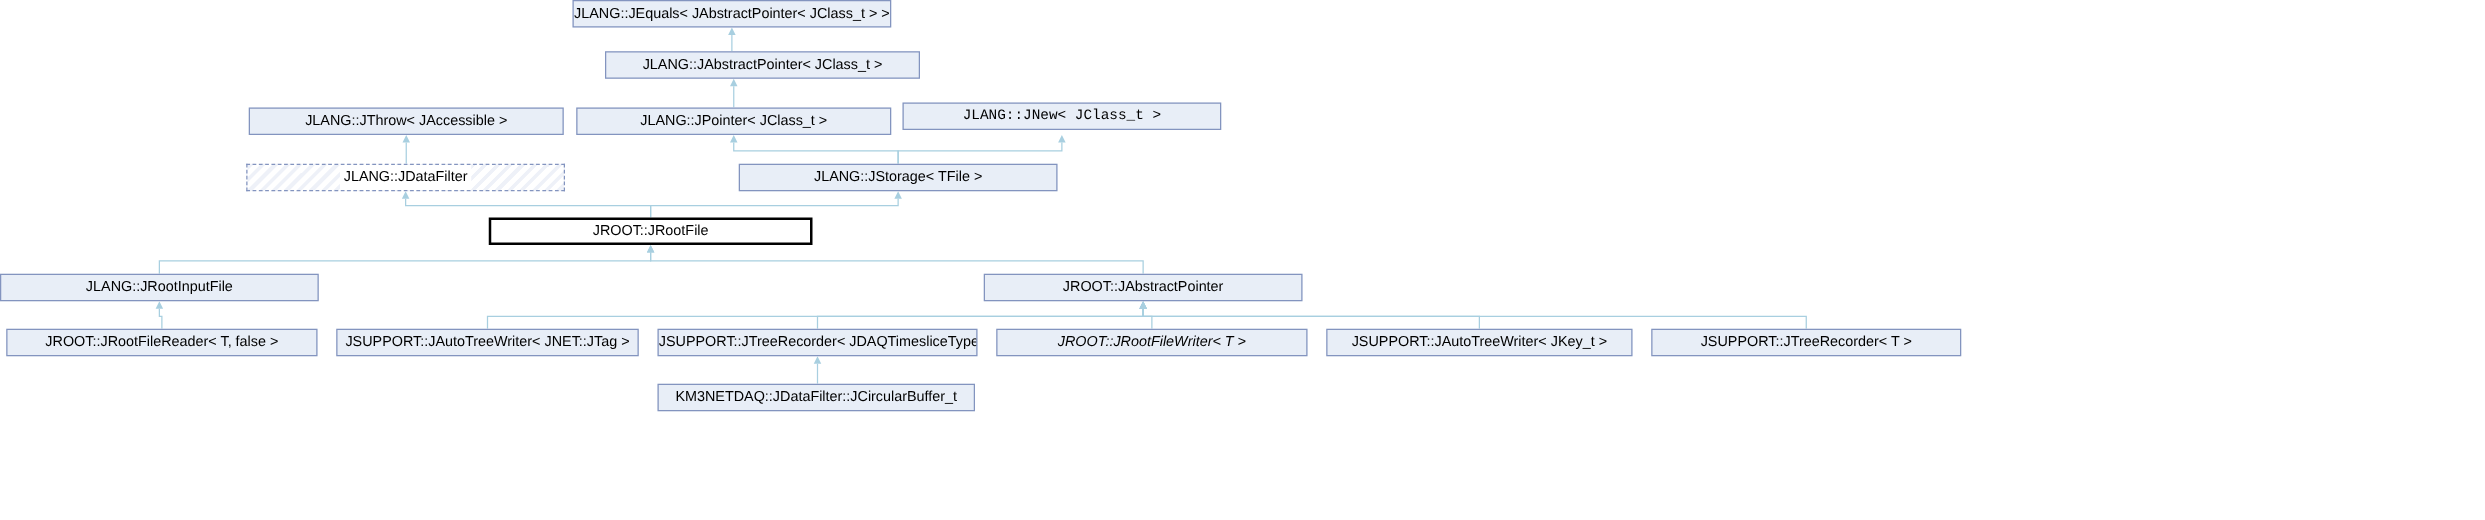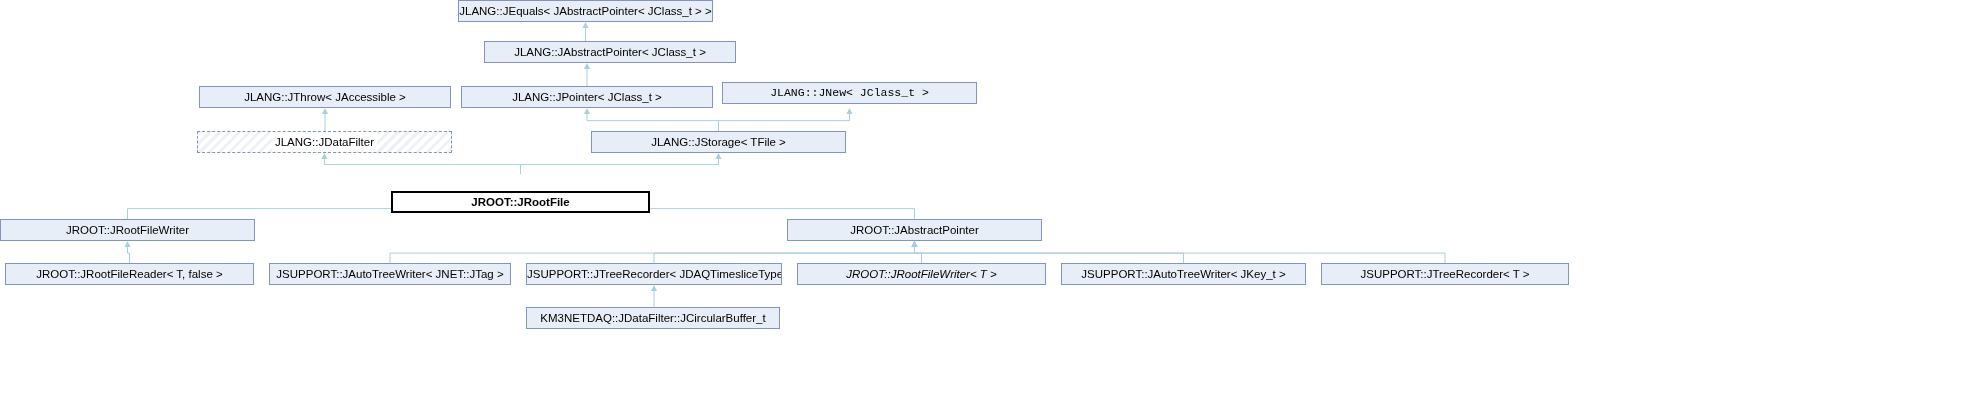--- a/index.html
+++ b/index.html
@@ -36,22 +36,21 @@
     font-size: 11.5px;
     color: #000000;
     background: #e8eef7;
     border: 1px solid #8394bf;
     overflow: hidden;
   }
   .node.focus {
     background: #ffffff;
     border: 2px solid #000000;
     line-height: 18px;
-    font-weight: bold;
-    margin-top: 17px;
+    font-weight: normal;
   }
   .node.abstract {
     border: 1px dashed #8394bf;
     background:
       repeating-linear-gradient(
         135deg,
         #eef1f8 0px,
         #eef1f8 3px,
         #ffffff 3px,
         #ffffff 7px
@@ -105,21 +104,21 @@
     </svg>
   <div id="nodes">
       <div class="node" style="left: 458px; top: 0px; width: 255px;"><span class="label-inner">JLANG::JEquals&lt; JAbstractPointer&lt; JClass_t &gt; &gt;</span></div>
       <div class="node" style="left: 461px; top: 41px; width: 252px; margin-left: 23px;"><span class="label-inner">JLANG::JAbstractPointer&lt; JClass_t &gt;</span></div>
       <div class="node" style="left: 199px; top: 86px; width: 252px;"><span class="label-inner">JLANG::JThrow&lt; JAccessible &gt;</span></div>
       <div class="node" style="left: 461px; top: 86px; width: 252px;"><span class="label-inner">JLANG::JPointer&lt; JClass_t &gt;</span></div>
       <div class="node" style="left: 722px; top: 82px; width: 255px; font-family: Liberation Mono, monospace;"><span class="label-inner">JLANG::JNew&lt; JClass_t &gt;</span></div>
       <div class="node abstract" style="left: 197px; top: 131px; width: 255px;"><span class="label-inner">JLANG::JDataFilter</span></div>
       <div class="node" style="left: 591px; top: 131px; width: 255px;"><span class="label-inner">JLANG::JStorage&lt; TFile &gt;</span></div>
       <div class="node focus" style="left: 391px; top: 174px; width: 259px;"><span class="label-inner">JROOT::JRootFile</span></div>
-      <div class="node" style="left: 0px; top: 219px; width: 255px;"><span class="label-inner">JROOT::JRootFileWriter</span></div>
+      <div class="node" style="left: 0px; top: 219px; width: 255px;"><span class="label-inner">JLANG::JRootInputFile</span></div>
       <div class="node" style="left: 787px; top: 219px; width: 255px;"><span class="label-inner">JROOT::JAbstractPointer</span></div>
       <div class="node" style="left: 5px; top: 263px; width: 249px;"><span class="label-inner">JROOT::JRootFileReader&lt; T, false &gt;</span></div>
       <div class="node" style="left: 269px; top: 263px; width: 242px;"><span class="label-inner">JSUPPORT::JAutoTreeWriter&lt; JNET::JTag &gt;</span></div>
       <div class="node" style="left: 526px; top: 263px; width: 256px;"><span class="label-inner">JSUPPORT::JTreeRecorder&lt; JDAQTimesliceTypes_t &gt;</span></div>
       <div class="node" style="left: 797px; top: 263px; width: 249px; font-style: italic;"><span class="label-inner">JROOT::JRootFileWriter&lt; T &gt;</span></div>
       <div class="node" style="left: 1061px; top: 263px; width: 245px;"><span class="label-inner">JSUPPORT::JAutoTreeWriter&lt; JKey_t &gt;</span></div>
       <div class="node" style="left: 1321px; top: 263px; width: 248px;"><span class="label-inner">JSUPPORT::JTreeRecorder&lt; T &gt;</span></div>
       <div class="node" style="left: 526px; top: 307px; width: 254px;"><span class="label-inner">KM3NETDAQ::JDataFilter::JCircularBuffer_t</span></div>
     </div>
 </div>

